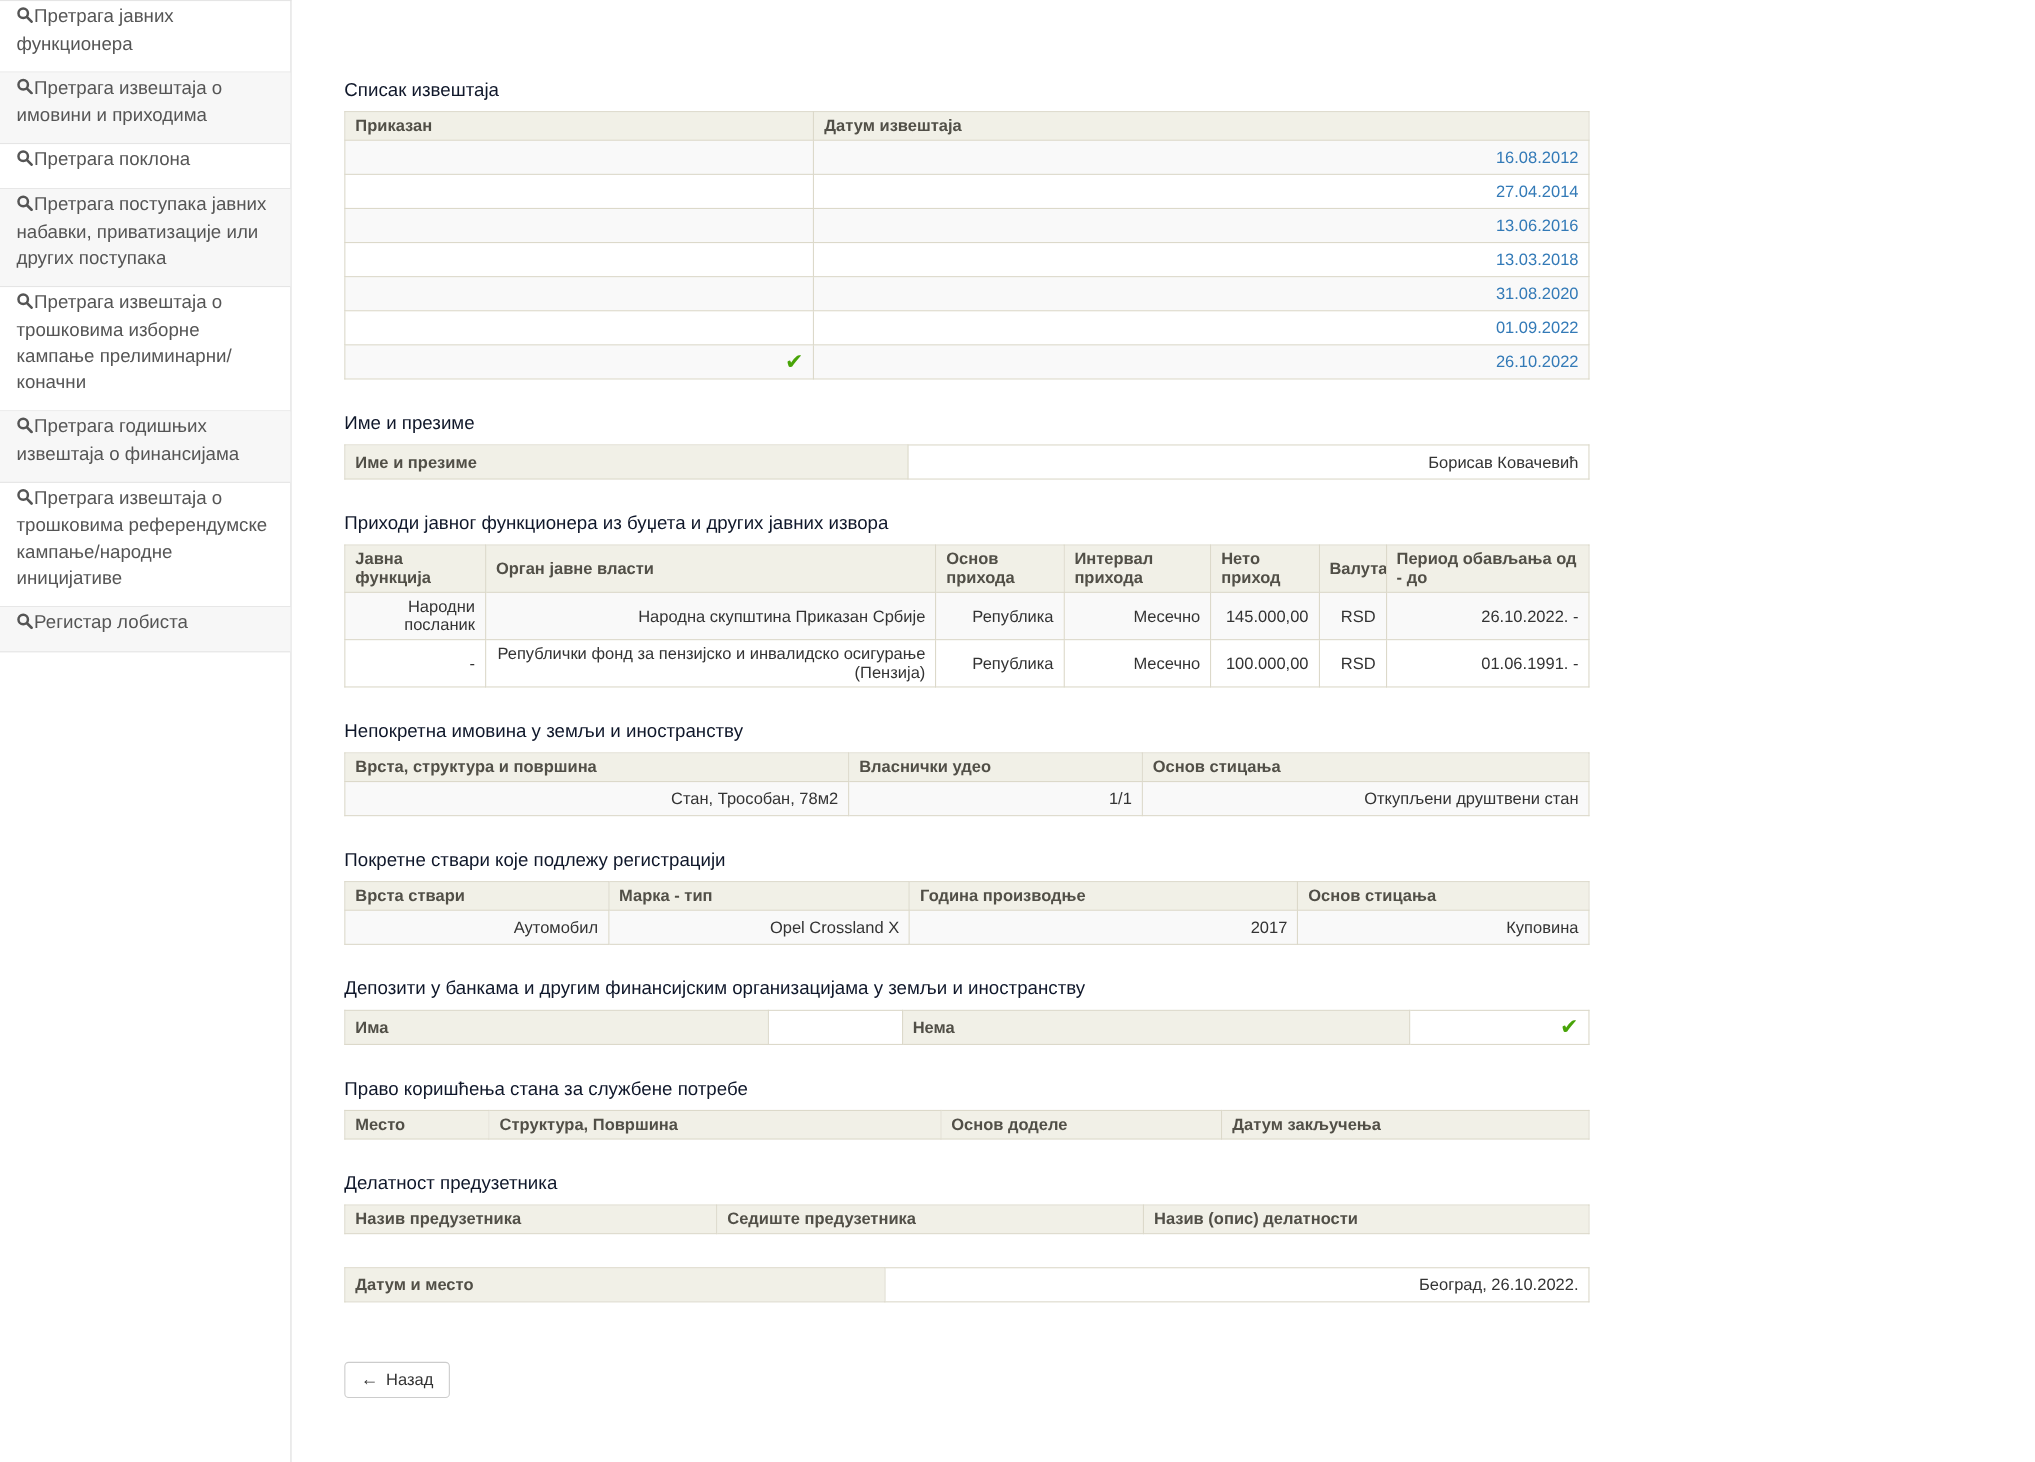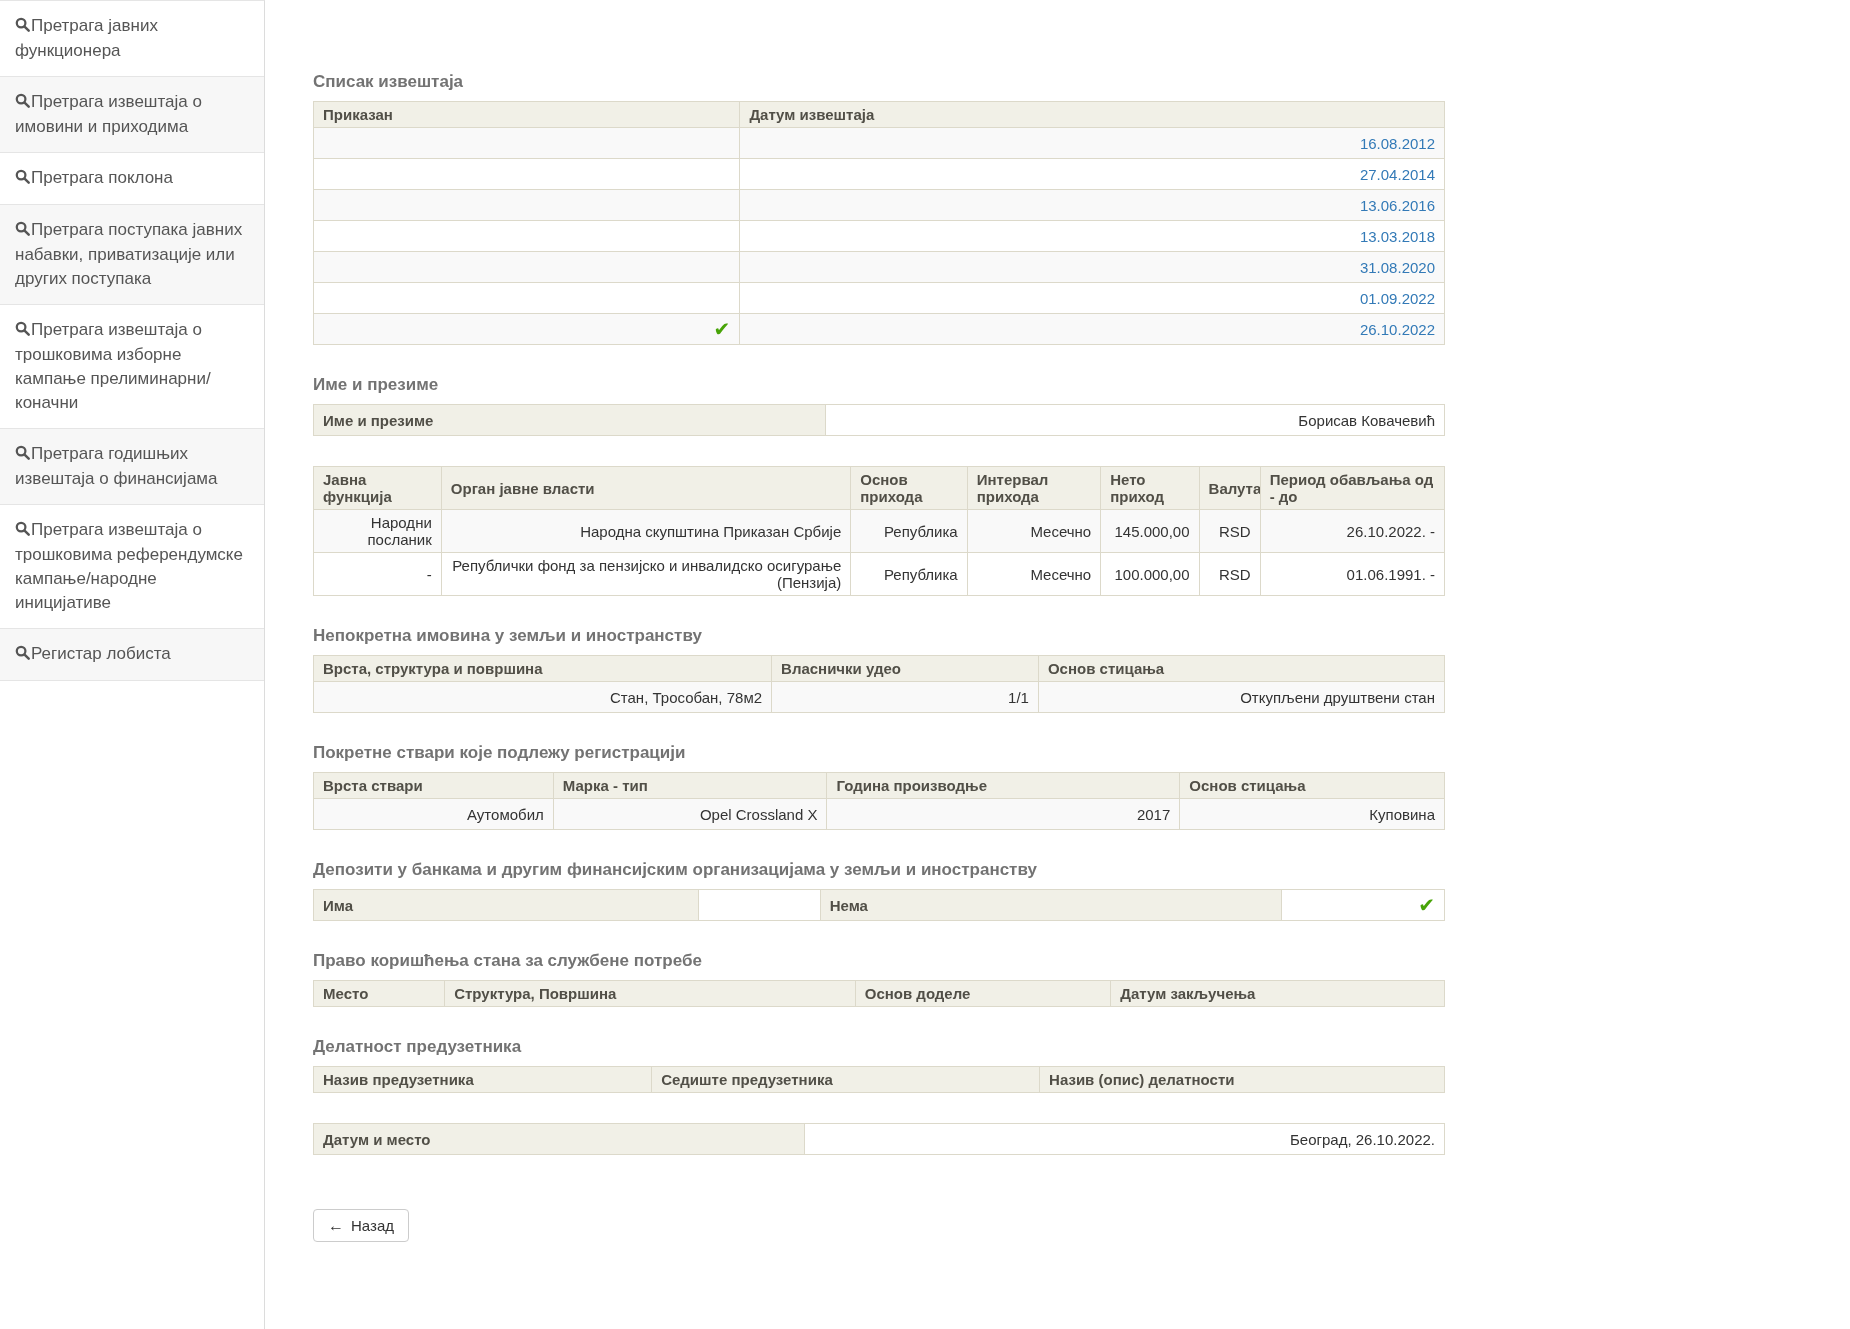--- a/index.html
+++ b/index.html
@@ -10,34 +10,34 @@
     width:1850px; min-height:1329px;
   }
   .layout { display:flex; width:1850px; min-height:1329px; }
 
   
   .sidebar {
     width:265px; min-height:1329px; flex:0 0 265px;
     border-right:1px solid #dcdcdc; background:#fff;
   }
   .side-item {
-    padding:13px 18px 13px 15px;
+    padding:2px 18px 13px 15px;
     font-size:17px; line-height:24px; color:#555;
     border-bottom:1px solid #e5e5e5;
     cursor:pointer;
   }
   .sidebar { border-top:1px solid #e5e5e5; }
   .side-item:nth-child(even) { background:#f7f7f7; }
   .side-item .mag { display:inline-block; vertical-align:-1px; margin-right:1px; }
 
   
   .main { padding:72px 0 40px 48px; width:1316px; }
   .section { margin-bottom:30px; }
   .section-title {
-    margin:0 0 9px 0; font-size:17px; font-weight:bold; color:#737373;
+    margin:0 0 9px 0; font-size:17px; font-weight:normal; color:#0f172a;
   }
   table.grid {
     border-collapse:collapse; table-layout:fixed; width:1132px;
     font-size:15px;
   }
   table.grid th, table.grid td {
     border:1px solid #dcd9ca; padding:4px 9px; text-align:left;
     vertical-align:middle; overflow:hidden;
   }
   table.grid th {
@@ -164,20 +164,21 @@
           <tr class="row30">
             <th>Име и презиме</th>
             <td>Борисав Ковачевић</td>
           </tr>
         </tbody>
       </table>
     </section>
 
     
     <section class="section">
+      <h2 class="section-title">Приходи јавног функционера из буџета и других јавних извора</h2>
       <table class="grid pad8">
         <colgroup>
           <col style="width:11.3%">
             <col style="width:36.2%">
             <col style="width:10.3%">
           <col style="width:11.8%">
             <col style="width:8.7%">
             <col style="width:5.4%">
             <col style="width:16.3%">
         </colgroup>

